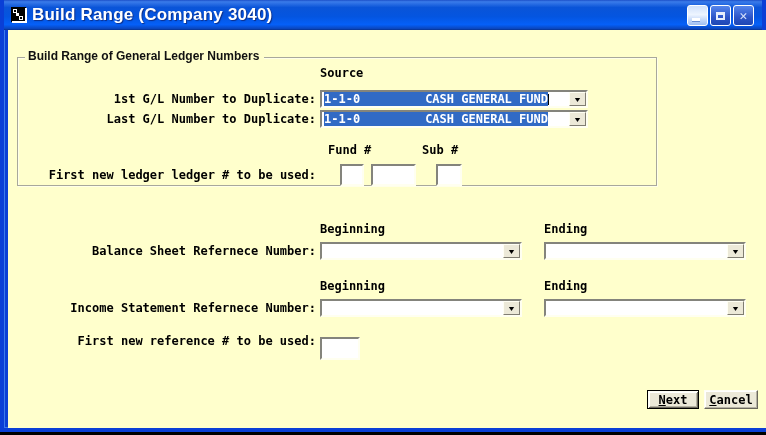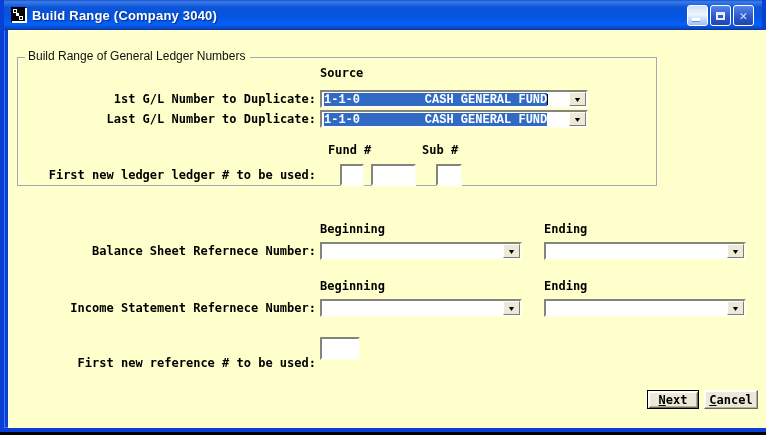--- a/index.html
+++ b/index.html
@@ -13,21 +13,21 @@
     box-shadow:inset 1px 0 0 #3d7bea, inset -1px 0 0 #3d7bea, inset 0 -1px 0 #3d7bea;
     background:#0a3fd6;
   }
   .titlebar{
     position:absolute;left:0;top:0;right:0;height:30px;
     background:linear-gradient(180deg,#1c50c8 0%,#3a7bea 6%,#0a54d8 25%,#0455e0 55%,#0560f8 82%,#0a47c0 95%,#06318e 100%);
     display:flex;align-items:center;
   }
   .app-icon{width:16px;height:16px;margin:0 5px 0 7px;flex:0 0 auto;}
   .title-text{
-    color:#fff;font-weight:bold;font-size:13px;letter-spacing:.2px;
+    color:#fff;font-weight:bold;font-size:17px;letter-spacing:.2px;
     text-shadow:1px 1px 1px #0c2d86;white-space:pre;
   }
   .caption-btns{position:absolute;right:8px;top:5px;display:flex;gap:2px;}
   .cap-btn{width:21px;height:21px;border-radius:3px;border:1px solid #ffffff;box-sizing:border-box;
     position:relative;display:flex;align-items:center;justify-content:center;cursor:default;}
   .cap-btn.min{background:linear-gradient(180deg,#cfe0fb 0%,#eef5ff 45%,#9fbef2 100%);}
   .cap-btn.max,.cap-btn.close{background:linear-gradient(180deg,#5585ec 0%,#2c55c8 60%,#1e47b4 100%);}
   .min-glyph{position:absolute;left:4px;bottom:4px;width:8px;height:3px;background:#fff;box-shadow:0 1px 0 #6a8fd4;}
   .max-glyph{width:9px;height:8px;border:2px solid #e7eefc;border-top-width:3px;box-sizing:border-box;}
   .close-glyph{color:#d6e1fa;font-size:13px;font-weight:bold;line-height:1;font-family:"DejaVu Sans Mono",monospace;}
@@ -44,21 +44,21 @@
   }
   .mono{font-family:"DejaVu Sans Mono","Liberation Mono",monospace;font-weight:bold;font-size:12px;color:#000;white-space:pre;}
   .label-right{position:absolute;left:0;width:308px;text-align:right;}
   .label-center{position:absolute;}
 
   .combo{
     position:absolute;height:18px;box-sizing:border-box;background:#fff;
     border:2px solid;border-color:#84847c #fffff0 #fffff0 #84847c;
   }
   .combo-text{position:absolute;left:0;top:0;bottom:0;right:17px;overflow:hidden;line-height:14px;padding-left:2px;}
-  .combo-sel{background:#316AC5;color:#fff;font-family:Liberation Mono, monospace;}
+  .combo-sel{background:#316AC5;color:#fff;}
   .caret{display:inline-block;width:1px;height:11px;background:#000;vertical-align:middle;}
   .combo-btn{
     position:absolute;right:0;top:0;bottom:0;width:17px;background:#ECE9D8;
     border:1px solid;border-color:#fffff4 #807d72 #807d72 #fffff4;box-sizing:border-box;
     display:flex;align-items:center;justify-content:center;
   }
   .arrow{font-size:7px;color:#000;line-height:1;transform:scaleX(1.3);}
 
   .field{
     position:absolute;box-sizing:border-box;background:#fff;
@@ -102,21 +102,21 @@
         <span class="max-glyph"></span>
       </div>
       <div class="cap-btn close">
         <span class="close-glyph">✕</span>
       </div>
     </div>
   </div>
 
   <div class="client">
 
-    <div class="groupbox" style="left:9px;top:27px;width:640px;height:129px;">
+    <div class="groupbox" style="left:9px;top:27px;width:640px;height:129px;font-weight:bold;">
       <span class="groupbox-title">Build Range of General Ledger Numbers</span>
     </div>
 
     <div class="mono label-center" style="left:312px;top:36px;width:160px;">Source</div>
 
     <div class="mono label-right" style="top:62px;">1st G/L Number to Duplicate:</div>
     <div class="combo" style="left:312px;top:60px;width:268px;">
       <div class="combo-text mono"><span class="combo-sel">1-1-0         CASH GENERAL FUND</span><span class="caret"></span></div>
       <div class="combo-btn">
         <span class="arrow">▼</span>
@@ -167,20 +167,20 @@
         <span class="arrow">▼</span>
       </div>
     </div>
     <div class="combo" style="left:536px;top:269px;width:202px;">
       <div class="combo-text mono"></div>
       <div class="combo-btn">
         <span class="arrow">▼</span>
       </div>
     </div>
 
-    <div class="mono label-right" style="top:326px;">First new reference # to be used:</div>
+    <div class="mono label-right" style="top:304px;">First new reference # to be used:</div>
     <div class="field mono" style="left:312px;top:307px;width:40px;height:23px;"></div>
 
     <div class="btn btn-default mono" style="left:639px;top:360px;width:52px;"><span class="u">N</span><span>ext</span></div>
     <div class="btn mono" style="left:696px;top:360px;width:54px;"><span class="u">C</span><span>ancel</span></div>
 
   </div>
 </div>
 
 </body></html>

